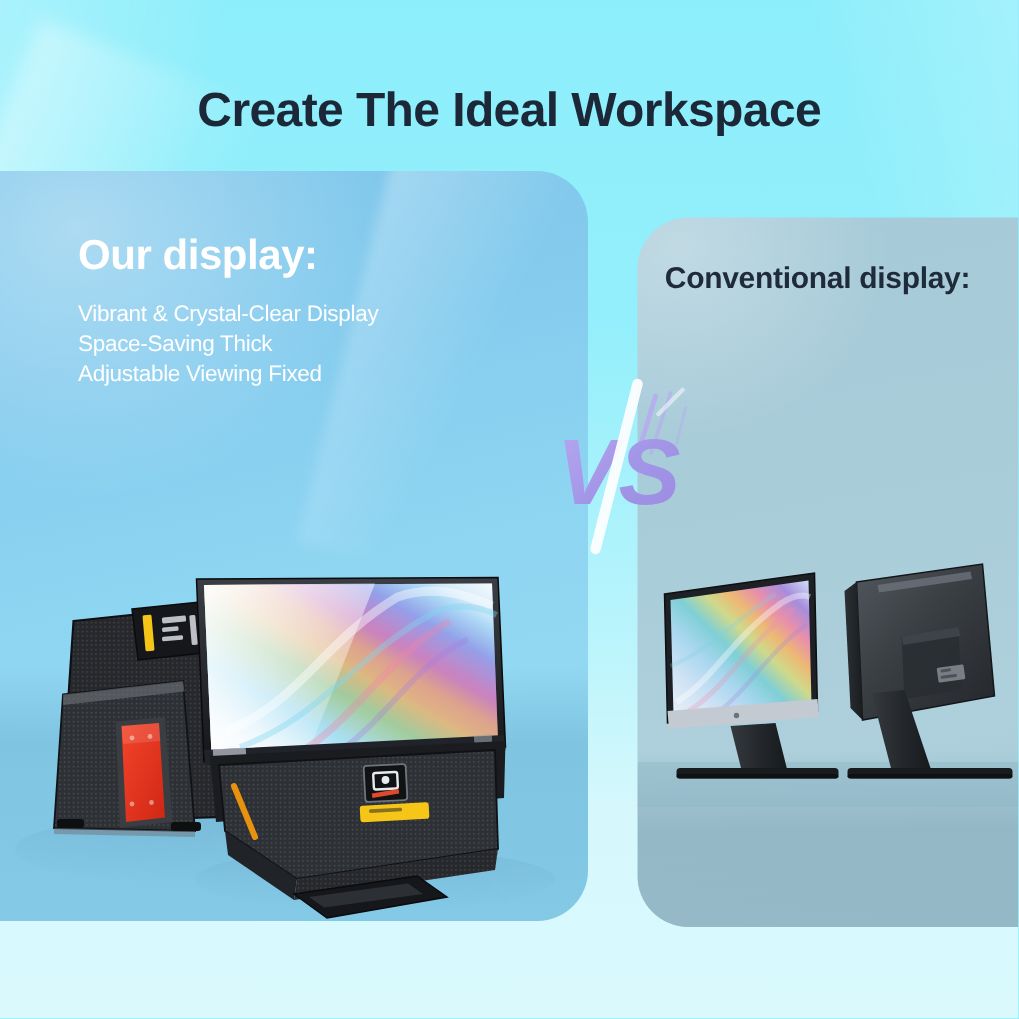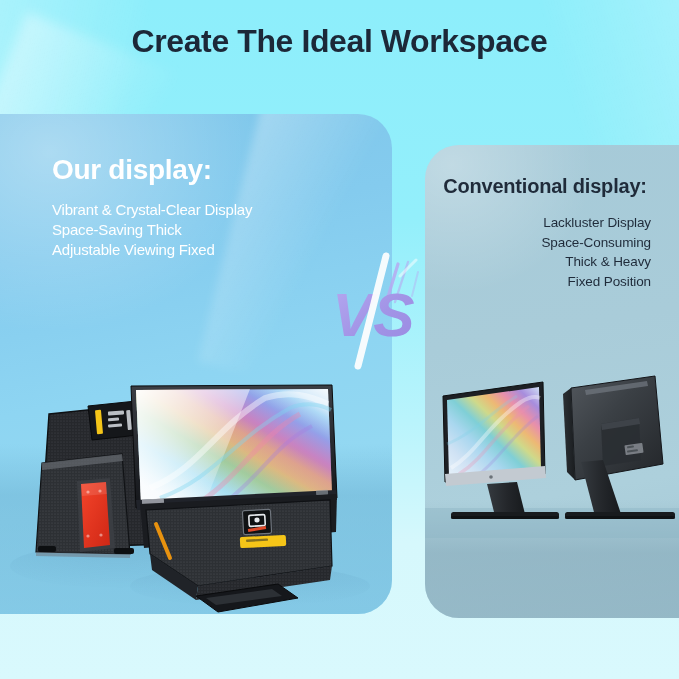--- a/index.html
+++ b/index.html
@@ -34,21 +34,21 @@
   }
   .sheen-c {
     left:-60px; top:40px; width:230px; height:420px;
     background:linear-gradient(100deg,rgba(255,255,255,.38),rgba(255,255,255,0) 55%);
     transform:rotate(22deg);
     filter:blur(6px);
   }
 
   
   #title {
-    position:absolute; left:0; right:0; top:23px;
+    position:absolute; left:0; right:0; top:55px;
     text-align:center;
     font-size:32px;
     font-weight:bold;
     letter-spacing:-0.4px;
     color:#1c2838;
     z-index:30;
   }
 
   
   #panel-left {
@@ -111,21 +111,21 @@
     padding-left:14px;
   }
   .rp-list { list-style:none; text-align:right; }
   .rp-list li {
     font-size:13.5px; color:#1f2b3a; line-height:1.46;
     letter-spacing:-0.1px; white-space:nowrap;
   }
 
   
   #vs {
-    position:absolute; left:328px; top:262px; width:104px; height:100px;
+    position:absolute; left:367px; top:262px; width:104px; height:100px;
     z-index:40;
   }
   #vs svg { display:block; overflow:visible; }
 
   
   #art-left {
     position:absolute; left:0px; top:318px; width:392px; height:300px;
     z-index:20;
   }
   #art-left svg, #art-right svg { display:block; }
@@ -159,26 +159,20 @@
       </ul>
     </div>
   </section>
 
   <section id="panel-right">
     <div class="rp-glow"></div>
     <div class="rp-floor"></div>
 
     <div class="rp-copy">
       <div class="rp-head">Conventional display:</div>
-      <ul class="rp-list">
-        <li>Lackluster Display</li>
-        <li>Space-Consuming</li>
-        <li>Thick &amp; Heavy</li>
-        <li>Fixed Position</li>
-      </ul>
     </div>
   </section>
 
   <div id="art-left">
     <svg width="392" height="300" viewBox="0 0 392 300" xmlns="http://www.w3.org/2000/svg">
       <defs>
         <pattern id="mesh" width="3" height="3" patternUnits="userSpaceOnUse">
           <rect width="3" height="3" fill="#26282c"></rect>
           <circle cx="1" cy="1" r="0.55" fill="#45484e"></circle>
         </pattern>

